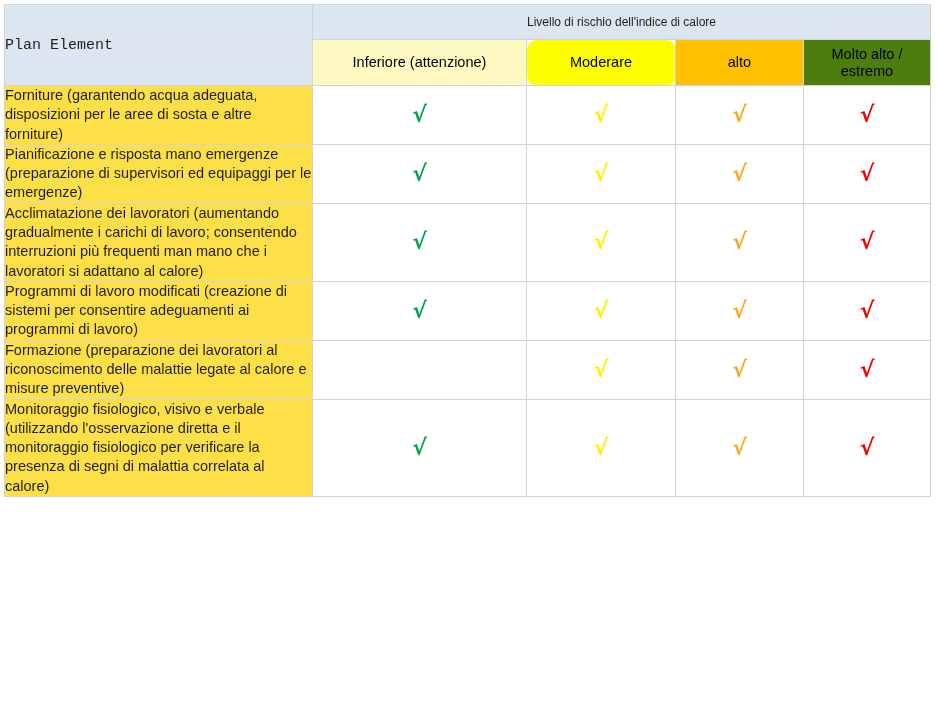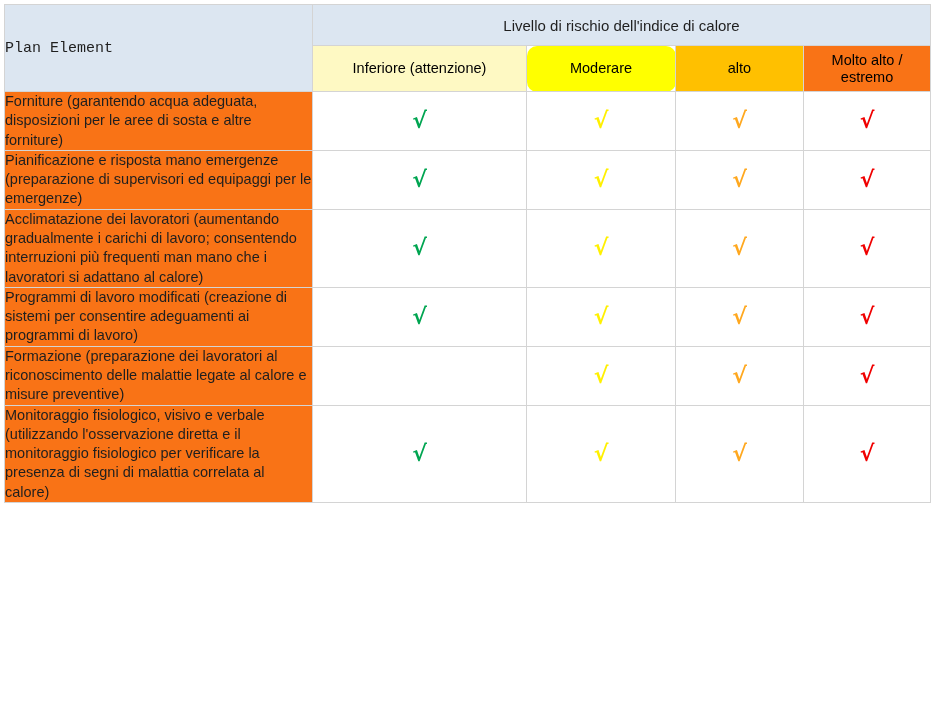--- a/index.html
+++ b/index.html
@@ -43,41 +43,41 @@
     color: #1f1f1f;
     font-size: 15px;
     text-align: left;
     padding: 6px 8px;
     vertical-align: middle;
     font-family: Liberation Mono, monospace;
   }
   .hdr-group {
     background: #dce6f1;
     color: #1f1f1f;
-    font-size: 15px;
+    font-size: 12px;
     text-align: center;
-    height: 41px;
+    height: 35px;
     padding: 2px 4px;
   }
   .hdr-lvl {
     text-align: center;
     font-size: 14.5px;
     color: #000000;
     height: 46px;
     line-height: 1.12;
     padding: 2px 5px;
   }
   .lvl-low   { background: #fef9c3; }
   .lvl-mod   { background: #ffff00; border-radius: 10px; }
   .lvl-high  { background: #ffc000; margin-left: 46px; }
-  .lvl-vhigh { background: #f97316; }
+  .lvl-vhigh { background: #4d7c0f; }
 
   
   .plan-cell {
-    background: #f97316;
+    background: #fde047;
     color: #1f1f1f;
     font-size: 14.5px;
     line-height: 1.33;
     text-align: left;
     padding: 5px 8px 6px 8px;
     vertical-align: top;
   }
   .mark-cell {
     background: #ffffff;
     text-align: center;

